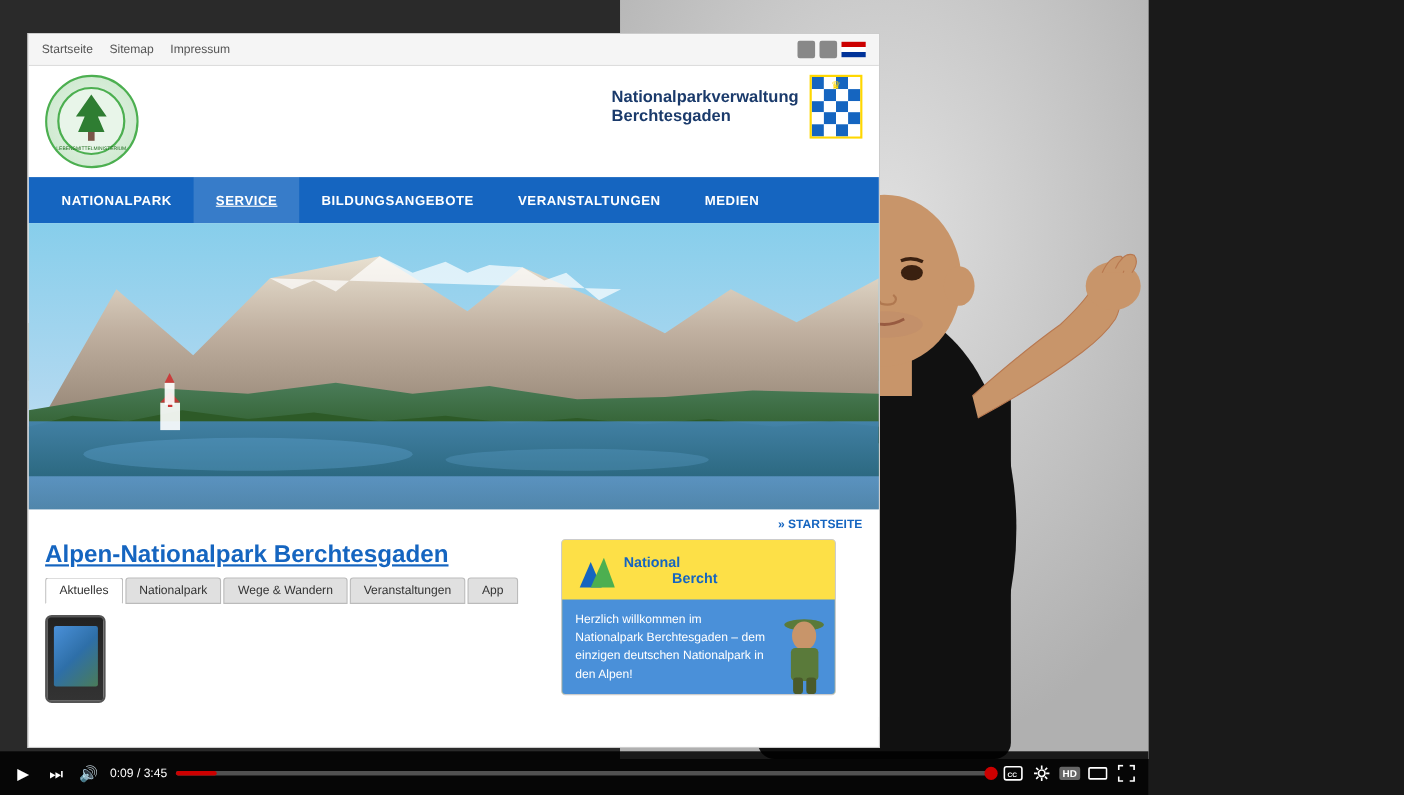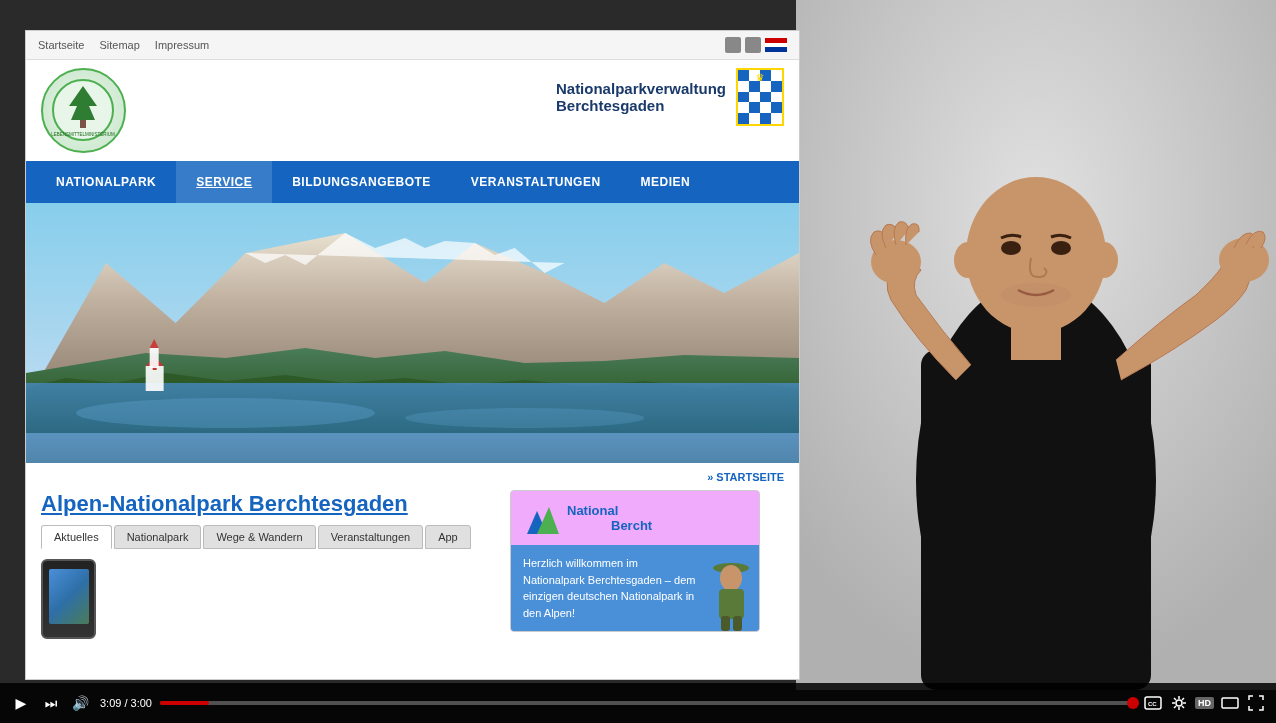--- a/index.html
+++ b/index.html
@@ -7,21 +7,21 @@
       width: 1276px;
       height: 723px;
       background: #1a1a1a;
       font-family: Arial, sans-serif;
       overflow: hidden;
       position: relative;
     }
 
     
     .video-container {
-      width: 1276px;
+      width: 1044px;
       height: 723px;
       position: relative;
       background: #2a2a2a;
     }
 
     
     .website-screenshot {
       position: absolute;
       left: 25px;
       top: 30px;
@@ -453,21 +453,21 @@
         <div class="site-tab">Veranstaltungen</div>
         <div class="site-tab">App</div>
       </div>
       
       <div style="width:55px;height:80px;background:linear-gradient(to bottom,#222,#333);border-radius:6px;border:2px solid #555;position:relative;display:inline-block;">
         <div style="width:40px;height:55px;background:linear-gradient(135deg,#4a90d9,#2e6fa8,#4a7c59);margin:8px auto 0;border-radius:2px;"></div>
       </div>
     </div>
   </div>
 
-  <div style="position:absolute;left:510px;top:490px;width:250px;background:#f0abfc;border:1px solid #ccc;border-radius:4px;z-index:20;overflow:hidden;">
+  <div style="position:absolute;left:510px;top:490px;width:250px;background:#fde047;border:1px solid #ccc;border-radius:4px;z-index:20;overflow:hidden;">
     <div style="display:flex;align-items:center;padding:8px;gap:8px;">
 
       <div style="display:flex;gap:2px;align-items:flex-end;">
         <svg width="40" height="38" viewBox="0 0 40 38">
 
           <polygon points="8,35 18,12 28,35" fill="#1565c0"></polygon>
 
           <polygon points="18,35 30,8 40,35" fill="#4caf50"></polygon>
 
           <polygon points="8,35 18,12 22,20 18,12" fill="#fff" opacity="0.5"></polygon>
@@ -500,21 +500,21 @@
   </div>
 
   <div class="video-controls">
 
     <div class="ctrl-btn">▶</div>
 
     <div class="ctrl-btn">⏭</div>
 
     <div class="ctrl-btn volume-icon">🔊</div>
 
-    <div class="time-display">3:09 / 3:00</div>
+    <div class="time-display">0:09 / 3:45</div>
 
     <div class="progress-bar-container">
       <div class="progress-bar-fill">
         <div class="progress-dot"></div>
       </div>
     </div>
 
     <div class="right-controls">
 
       <div class="ctrl-icon">

